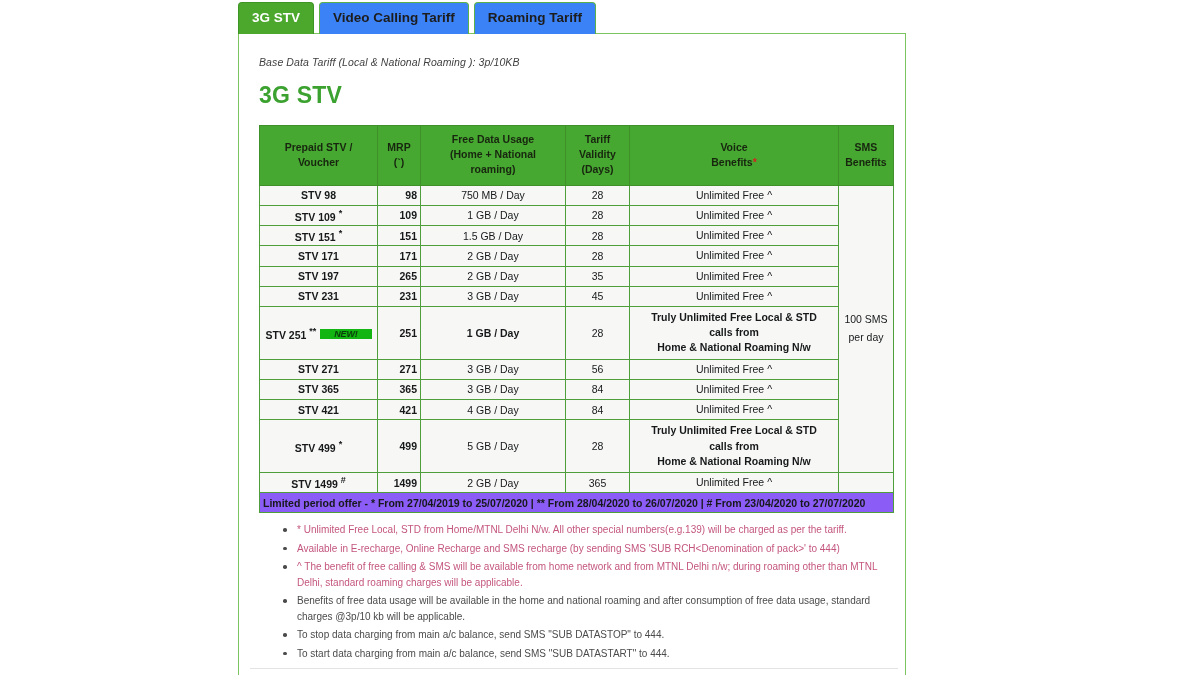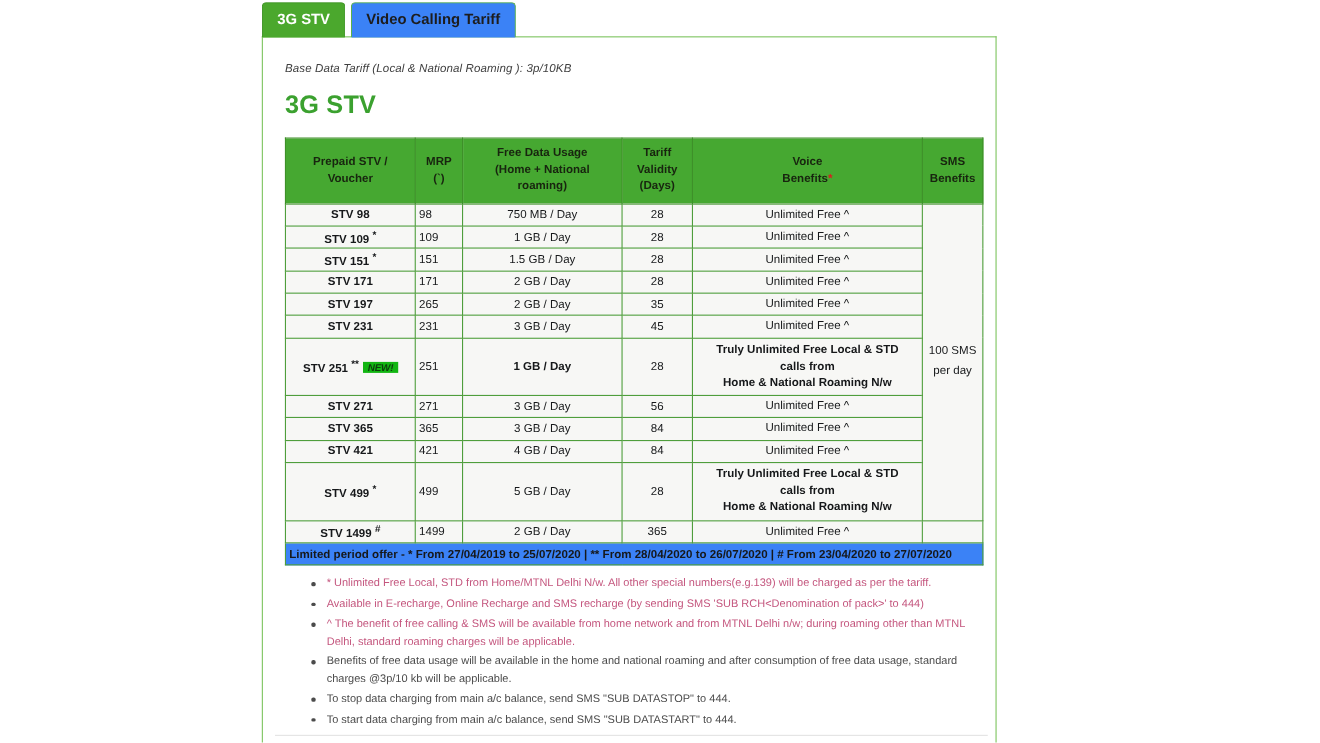--- a/index.html
+++ b/index.html
@@ -90,53 +90,53 @@
     color: #18250f;
     font-weight: bold;
     text-align: center;
     line-height: 1.45;
     padding: 6px 3px 7px 3px;
     border-color: #3e9029;
   }
   table.tariff thead th .star { color: #d81f1f; }
 
   td.c-name   { text-align: center;  padding-left: 5px; font-weight: bold; white-space: nowrap; }
-  td.c-mrp    { text-align: left; font-weight: normal; margin-top: 40px; }
+  td.c-mrp    { text-align: right; font-weight: bold; margin-top: 40px; }
   td.c-data   { text-align: center; }
   td.c-val    { text-align: center; }
   td.c-voice  { text-align: center; line-height: 1.45; }
   td.c-sms    { text-align: center; line-height: 1.7; vertical-align: middle; }
 
   tbody tr { background: #f7f7f5; }
   tbody tr td { height: 20px; }
   tr.tall td { height: 49px; vertical-align: middle; }
   td.bold-cell { font-weight: bold; }
   td.c-voice.multi { font-weight: bold; padding: 3px 4px; }
 
   .newbadge {
     display: inline-block;
     background: #12b512;
     color: #0b3d0b;
     font-size: 9px;
     font-weight: bold;
     font-style: italic;
-    padding: 0 4px;
+    padding: 0 14px;
     margin-left: 4px;
     vertical-align: 1px;
     letter-spacing: -.2px;
   }
   .sup { font-size: 9px; vertical-align: super; }
 
   td.limited {
     text-align: left;
     font-size: 9.5px;
     font-weight: bold;
     color: #17181a;
     padding: 3px 5px;
-    background: #3b82f6;
+    background: #8b5cf6;
   }
 
   
   ul.notes {
     margin: 9px 0 0 0;
     padding-left: 44px;
     list-style: none;
   }
   ul.notes li {
     position: relative;
@@ -165,20 +165,21 @@
   }
 </style>
 </head>
 <body>
 
 <div id="page">
 
   <div class="tabs">
     <div class="tab active">3G STV</div>
     <div class="tab">Video Calling Tariff</div>
+    <div class="tab">Roaming Tariff</div>
   </div>
 
   <div class="panel">
 
     <div class="base-tariff">Base Data Tariff (Local &amp; National Roaming ): 3p/10KB</div>
 
     <div class="title-3g">3G STV</div>
 
     <table class="tariff">
       <colgroup>

